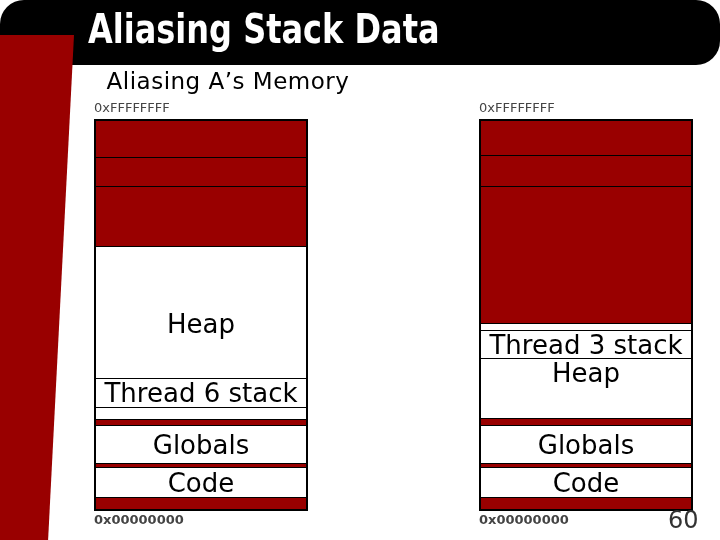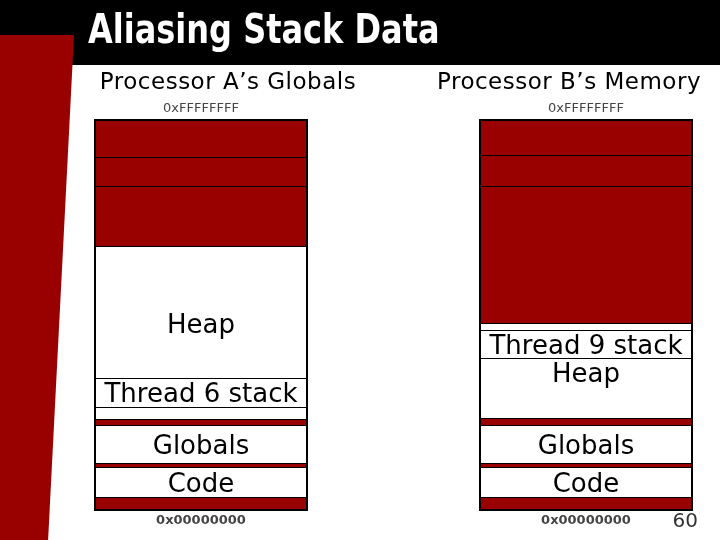--- a/index.html
+++ b/index.html
@@ -1,38 +1,38 @@
 <!DOCTYPE html>
 <html><head>
 <meta charset="utf-8">
 <style>
   html,body{margin:0;padding:0;background:#888;}
   .slide{
     position:relative;width:720px;height:540px;background:#ffffff;
     overflow:hidden;font-family:"DejaVu Sans",sans-serif;
     --red:#990000;--bar:#000000;
   }
-  .title-bar{position:absolute;left:0;top:0;width:720px;height:65px;background:var(--bar);}
+  .title-bar{position:absolute;left:0;top:0;width:720px;height:65px;background:var(--bar);border-radius:24px;}
   .title-text{
     position:absolute;left:88px;top:9px;color:#ffffff;
     font-family:"DejaVu Sans",sans-serif;font-weight:bold;font-size:40px;line-height:1;
     transform:scaleX(0.80);transform-origin:0 0;white-space:nowrap;letter-spacing:0px;
   }
   .red-sidebar{
     position:absolute;left:0;top:35px;width:74px;height:505px;background:var(--red);
     clip-path:polygon(0 0,100% 0,65% 100%,0 100%);
   }
   .col-header{
     position:absolute;top:68px;width:284px;text-align:center;color:#000000;
     font-size:23px;line-height:27px;letter-spacing:0.5px;white-space:nowrap;
   }
   .header-a{left:86px;}
   .header-b{left:427px;}
   .addr{
-    position:absolute;width:214px;text-align:center;color:#444444;
+    position:absolute;width:214px;text-align:left;color:#444444;
     font-size:13px;line-height:15px;white-space:nowrap;
   }
   .addr-top{top:100px;}
   .addr-bottom{top:512px;font-weight:bold;}
   .addr-a{left:94px;}
   .addr-b{left:479px;}
   .stack{
     position:absolute;top:119px;width:214px;height:392px;
     border:2px solid #000000;box-sizing:border-box;background:#ffffff;
   }
@@ -40,36 +40,35 @@
   .stack-b{left:479px;}
   .seg{
     box-sizing:border-box;border-top:1px solid #000000;
     display:flex;justify-content:center;align-items:center;overflow:hidden;
   }
   .seg.allocated{background:var(--red);}
   .seg.free{background:#ffffff;}
   .seg span{font-size:26px;line-height:26px;color:#000000;white-space:nowrap;}
   .page-number{
     position:absolute;left:668px;top:509px;width:30px;text-align:right;
-    font-size:20px;line-height:22px;color:#333333;
+    font-size:24px;line-height:22px;color:#333333;
   }
 </style>
 </head>
 <body>
 
 <div class="slide" style="--red: #990000; --bar: #000000;">
 
   <div class="title-bar">
     <div class="title-text">Aliasing Stack Data</div>
   </div>
 
   <div class="red-sidebar"></div>
 
-  <div class="col-header header-a">Processor A’s Globals</div>
-  <div class="col-header header-b">Processor B’s Memory</div>
+  <div class="col-header header-a">Aliasing A’s Memory</div>
 
   <div class="addr addr-top addr-a">0xFFFFFFFF</div>
   <div class="addr addr-top addr-b">0xFFFFFFFF</div>
 
   <div class="stack stack-a">
       <div class="seg allocated" style="height: 36px; border-top: none;"></div>
       <div class="seg allocated" style="height: 29px;"></div>
       <div class="seg allocated" style="height: 60px;"></div>
       <div class="seg free" style="height: 132px; align-items: flex-start; padding-top: 64px;">
         <span>Heap</span>
@@ -87,21 +86,21 @@
         <span>Code</span>
       </div>
       <div class="seg allocated" style="height: 12px;"></div>
     </div>
   <div class="stack stack-b">
       <div class="seg allocated" style="height: 34px; border-top: none;"></div>
       <div class="seg allocated" style="height: 31px;"></div>
       <div class="seg allocated" style="height: 137px;"></div>
       <div class="seg free" style="height: 7px;"></div>
       <div class="seg free" style="height: 28px;">
-        <span>Thread 9 stack</span>
+        <span>Thread 3 stack</span>
       </div>
       <div class="seg free" style="height: 60px; align-items: flex-start; padding-top: 1px;">
         <span>Heap</span>
       </div>
       <div class="seg allocated" style="height: 7px;"></div>
       <div class="seg free" style="height: 38px;">
         <span>Globals</span>
       </div>
       <div class="seg allocated" style="height: 4px;"></div>
       <div class="seg free" style="height: 30px;">

